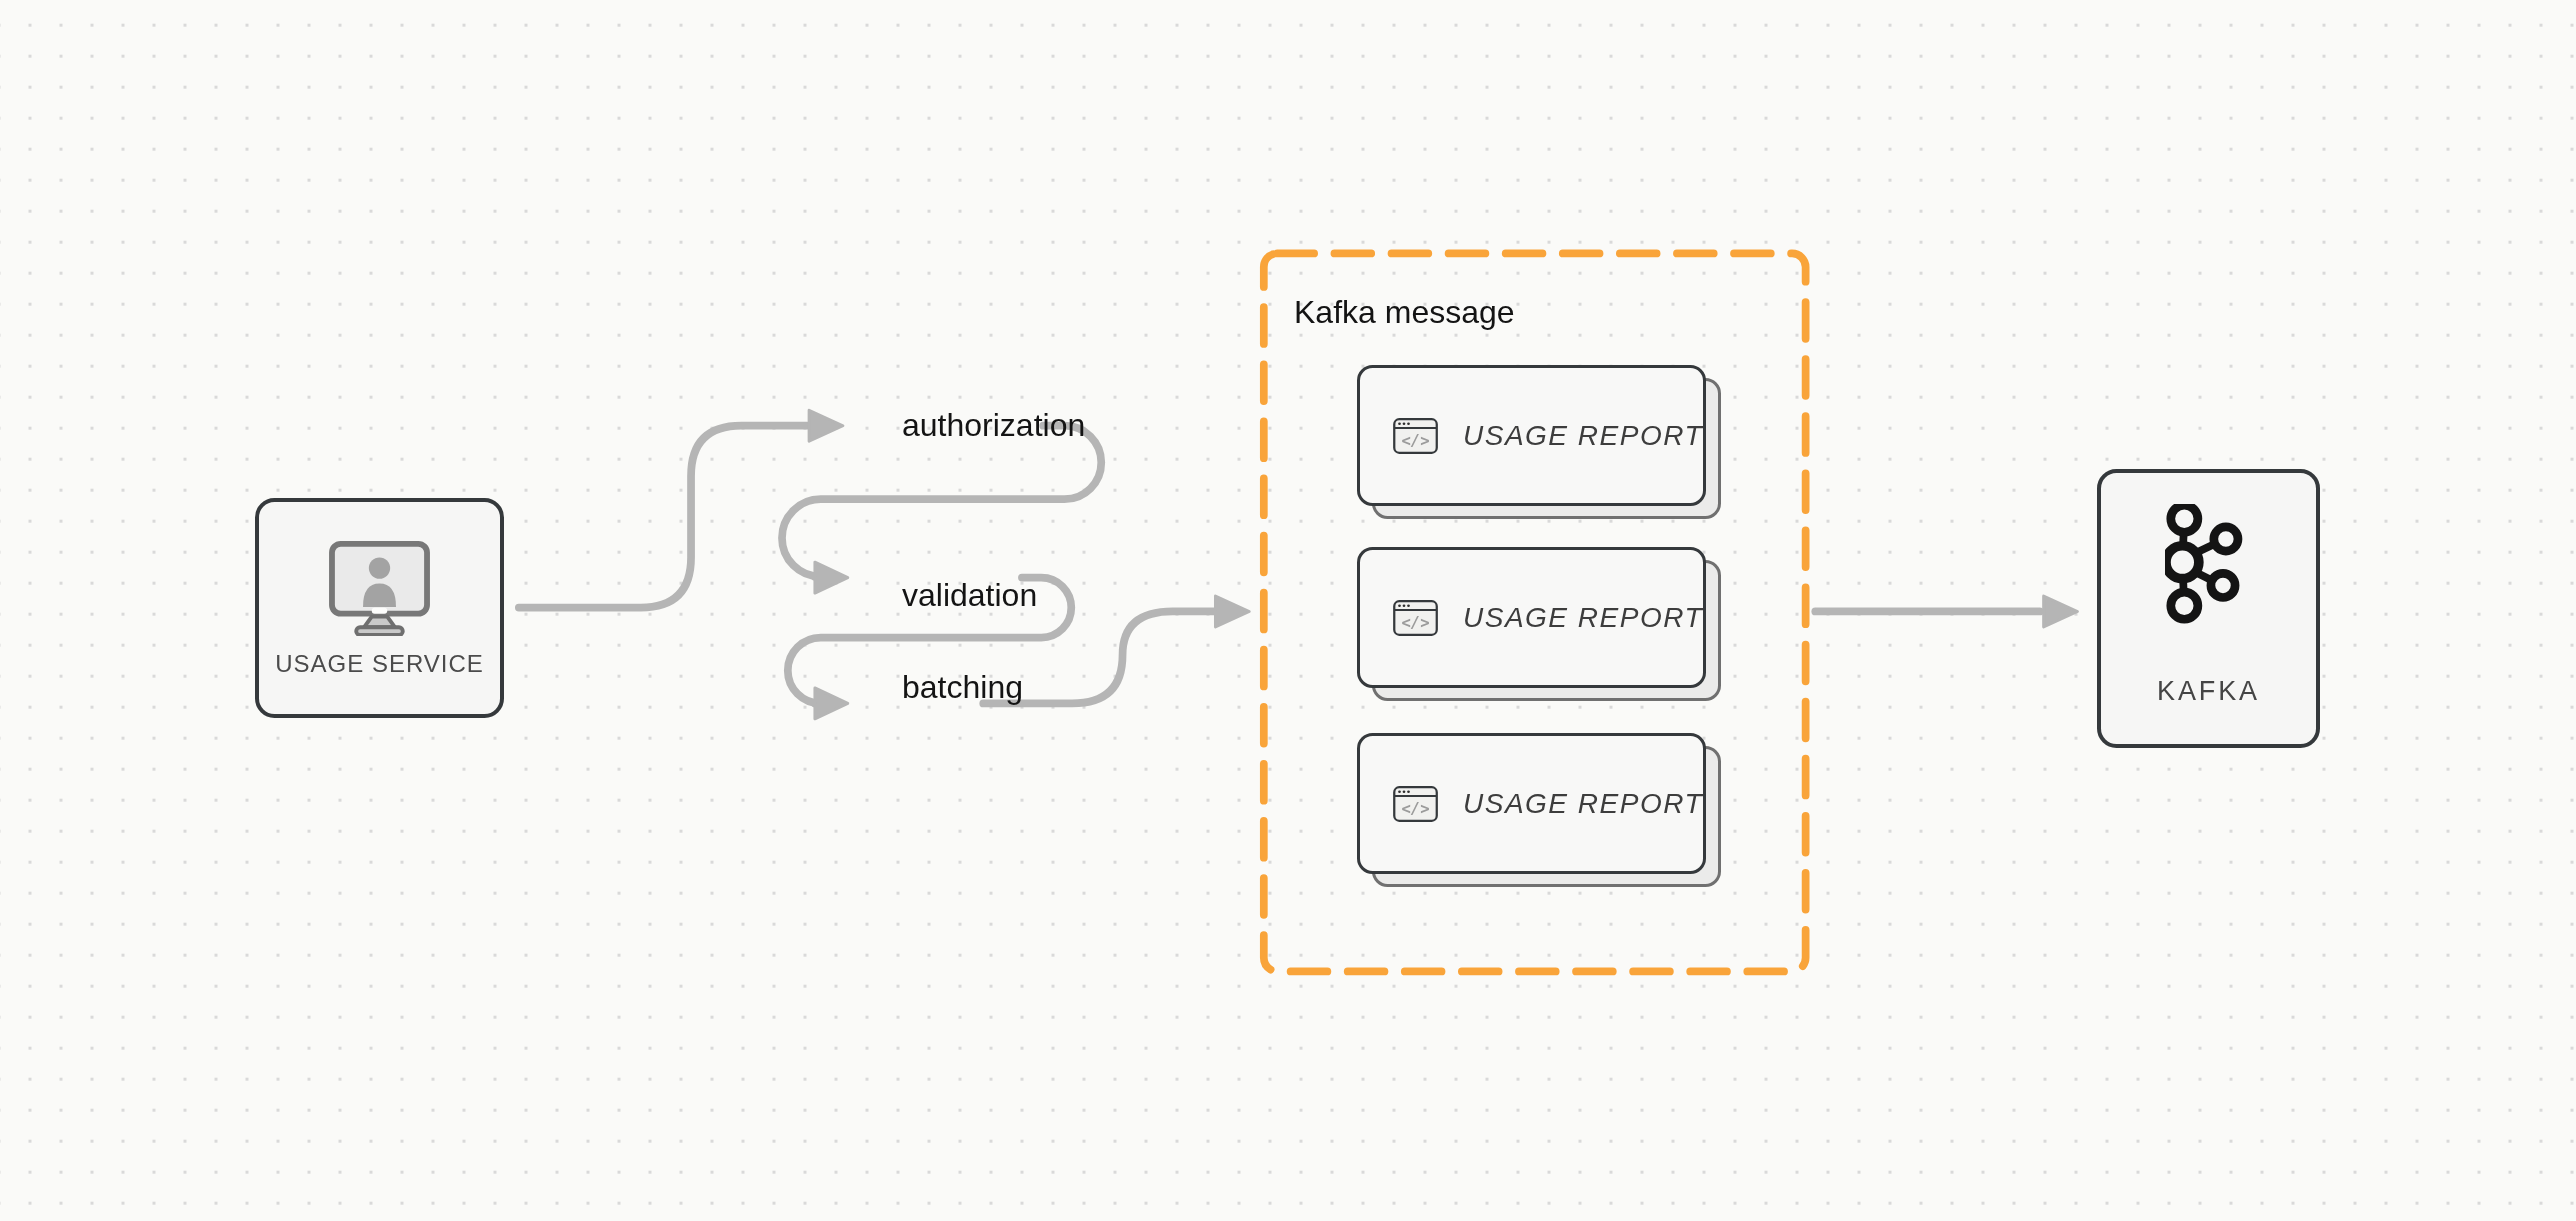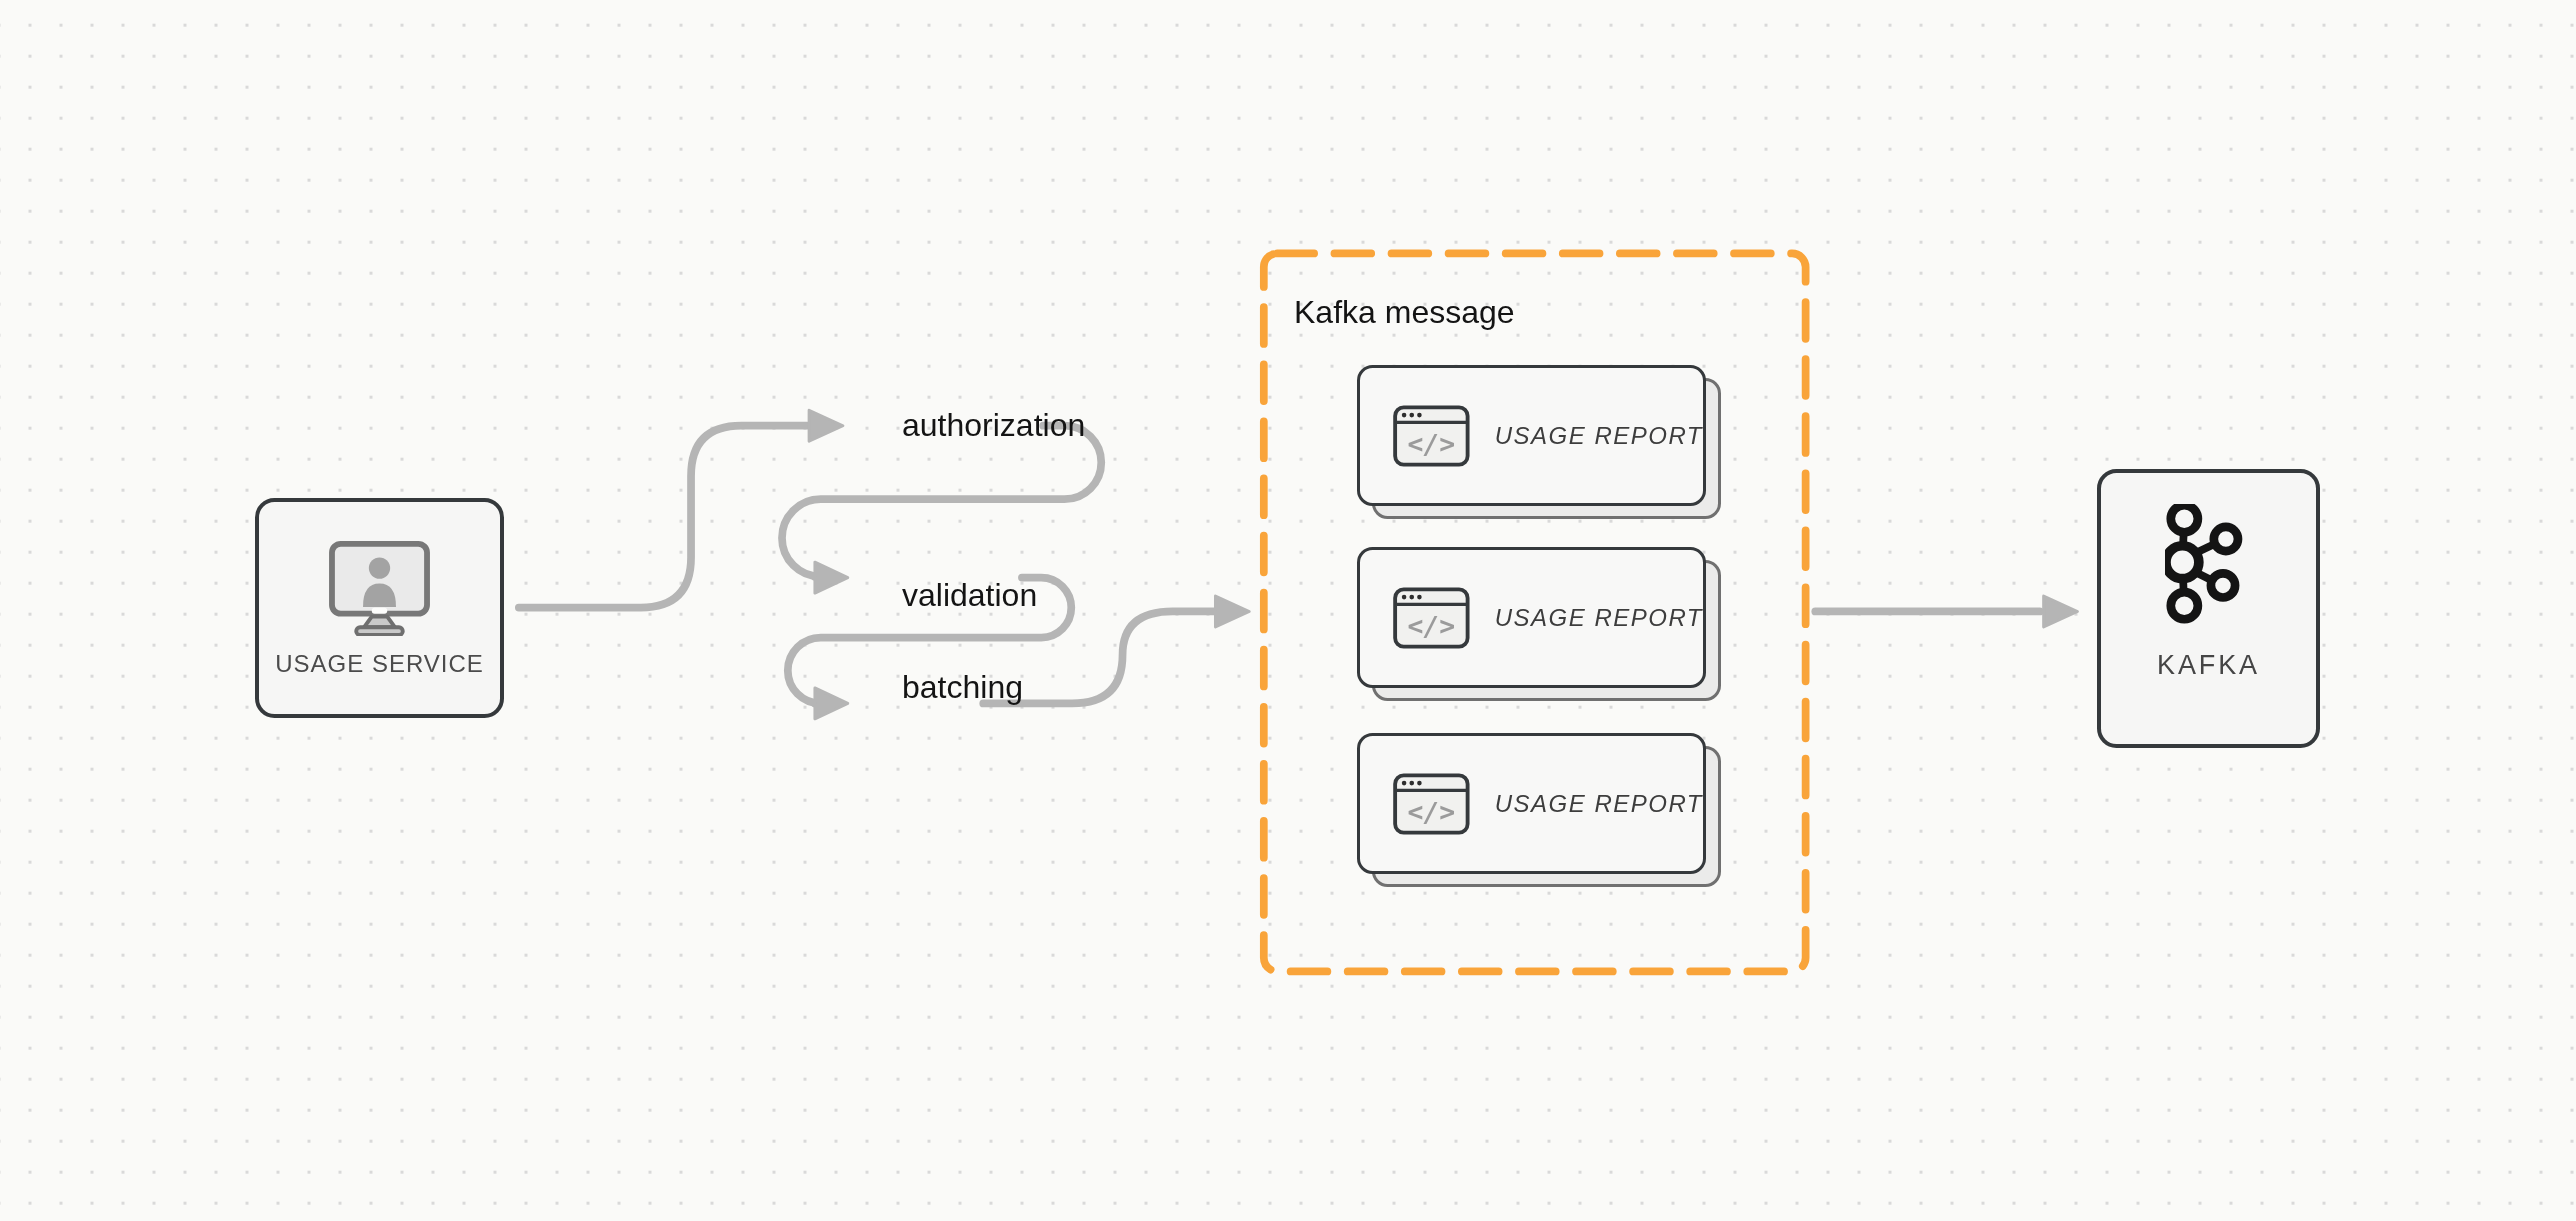--- a/index.html
+++ b/index.html
@@ -26,21 +26,21 @@
     box-sizing:border-box;
     display:flex;flex-direction:column;align-items:center;
   }
   .node-usage{left:255px;top:498px;width:249px;height:220px;padding-top:37px;}
   .node-kafka{left:2097px;top:469px;width:223px;height:279px;padding-top:31px;}
   .node-label{
     color:#4b4b4b;font-size:24px;letter-spacing:1px;
     font-family:"Liberation Sans",sans-serif;white-space:nowrap;text-align:center;
   }
   .node-usage .node-label{margin-top:13.5px;}
-  .node-kafka .node-label{margin-top:18px;color:#454545;font-size:27px;letter-spacing:2.9px;}
+  .node-kafka .node-label{margin-top:44px;color:#454545;font-size:27px;letter-spacing:2.9px;}
 
   .flow-label{
     position:absolute;left:854px;height:39px;line-height:39px;
     font-size:32px;font-weight:500;color:#141414;white-space:nowrap;margin-left:48px;
   }
   .group-title{
     position:absolute;left:1294px;top:293px;height:39px;line-height:39px;
     font-size:32px;font-weight:500;color:#141414;white-space:nowrap;
   }
 
@@ -48,21 +48,21 @@
   .card-back{
     position:absolute;left:14.5px;top:12.6px;width:349px;height:141px;
     box-sizing:border-box;background:#ebebea;border:3.9px solid #707070;border-radius:15.5px;
   }
   .card-front{
     position:absolute;left:0;top:0;width:349px;height:141px;
     box-sizing:border-box;background:#f8f8f7;border:3.9px solid #35393c;border-radius:15.5px;
     display:flex;align-items:center;padding-left:33px;gap:25px;
   }
   .card-label{
-    font-style:italic;font-size:24px;color:#3d3d3d;letter-spacing:1.5px;white-space:nowrap;text-align:right;
+    font-style:italic;font-size:28px;color:#3d3d3d;letter-spacing:1.5px;white-space:nowrap;text-align:right;
   }
   .code-glyph{
     font-family:"DejaVu Sans Mono",monospace;font-weight:600;font-style:italic;
   }
 </style>
 </head>
 <body>
 
 <div class="canvas">
 

